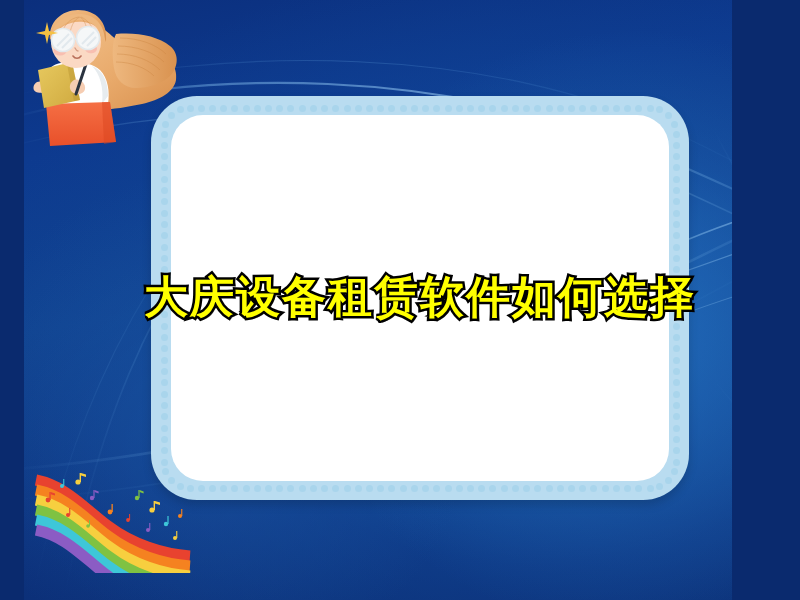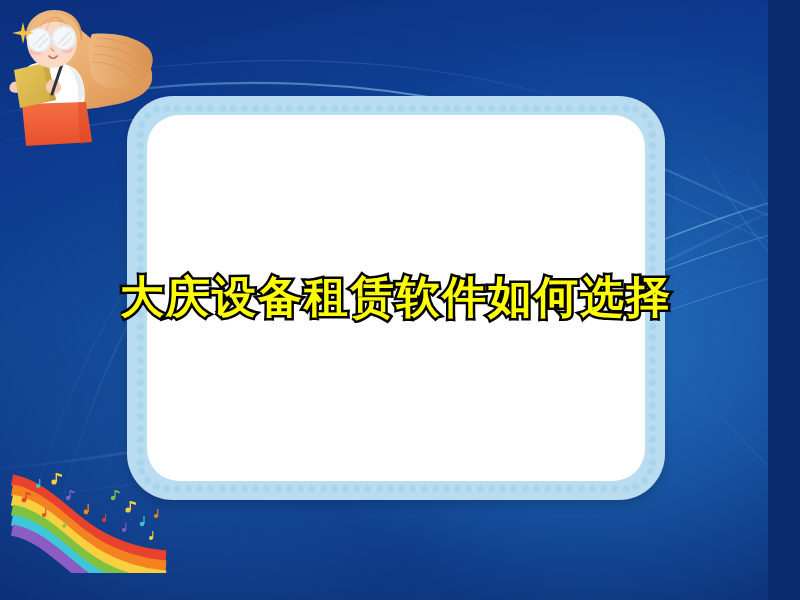--- a/index.html
+++ b/index.html
@@ -1,25 +1,26 @@
 <!DOCTYPE html>
 <html><head>
 <meta charset="utf-8">
 <style>
   html,body{margin:0;padding:0;background:#0a2a6e;}
   body{
     font-family:"DejaVu Sans","Liberation Sans",sans-serif;
   }
   #slide{
     position:relative;
-    width:768px;height:600px;
+    width:708px;height:600px;
     overflow:hidden;
     background:
       radial-gradient(120% 95% at 72% 58%, rgba(26,103,181,0.85) 0%, rgba(17,70,150,0.55) 38%, rgba(10,42,110,0.0) 68%),
       linear-gradient(170deg,#0b2f7d 0%, #0d3a8f 22%, #10428f 46%, #0d3480 72%, #0a2a6e 100%);
+    margin-left: 24px;
   }
 
   
   .swooshes{position:absolute;inset:0;pointer-events:none;}
 
   
   #panel{
     position:absolute;
     left:127px;top:96px;
     width:538px;height:404px;

